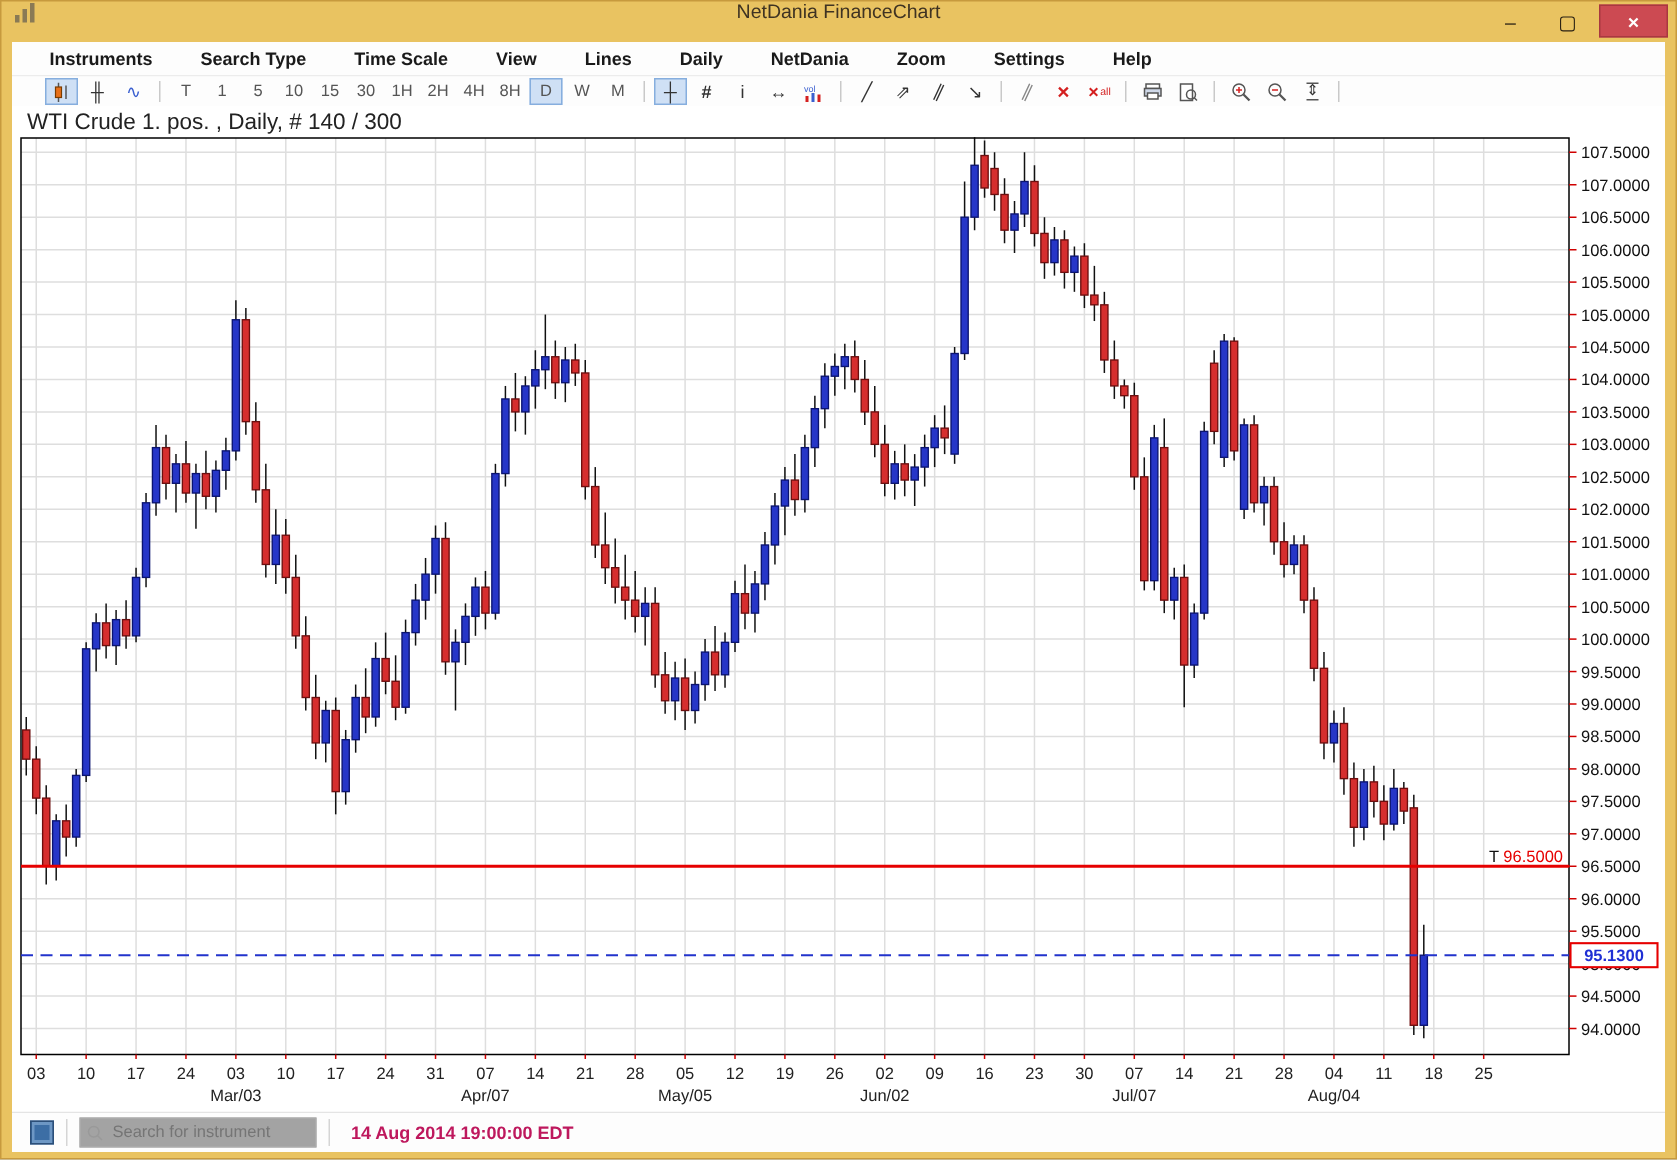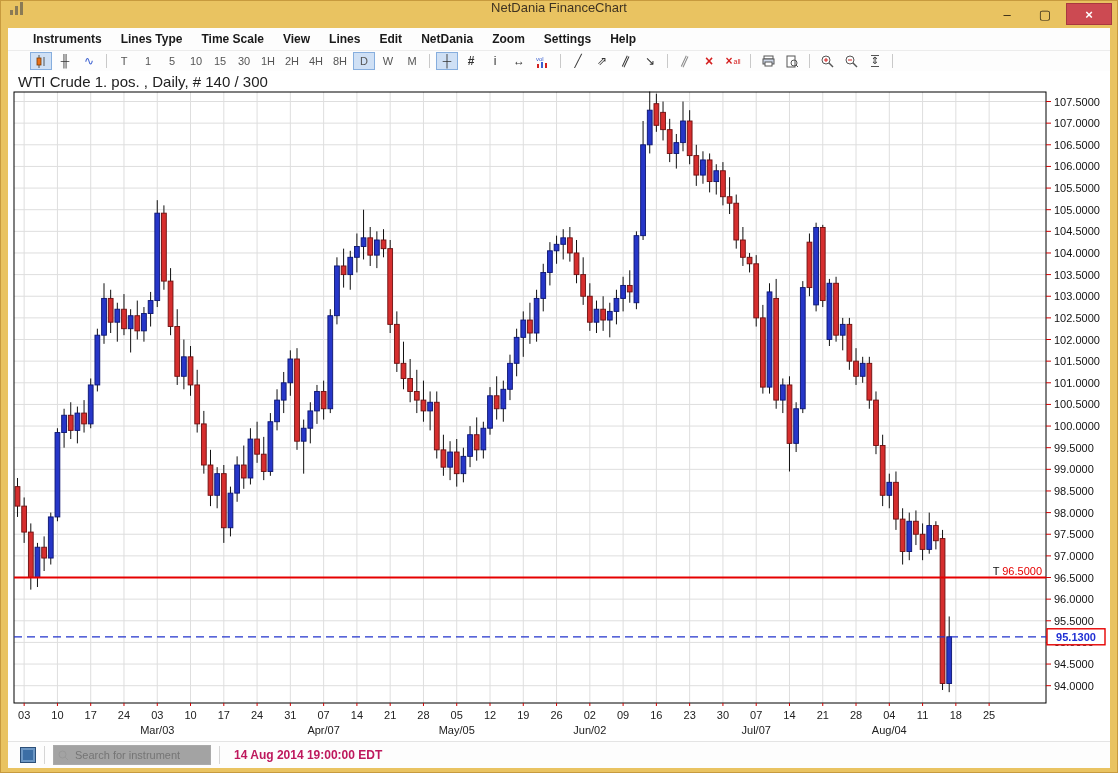--- a/index.html
+++ b/index.html
@@ -10,21 +10,21 @@
   .titlebar{position:absolute;left:0;top:0;width:1118px;height:28px;display:flex;align-items:flex-start;}
   .titlebar-logo{margin-left:8px;width:18px;height:16px;display:inline-block;}
   .title-text{position:absolute;left:0;right:0;text-align:center;font-size:13px;color:#3f3322;font-weight:normal;}
   .win-controls{position:absolute;right:6px;top:2px;display:flex;align-items:center;gap:4px;height:24px;}
   .win-btn{width:34px;height:20px;display:flex;align-items:center;justify-content:center;
            font-size:13px;color:#2a2113;cursor:default;}
   .win-btn.close{width:44px;background:#cc4a52;border:1px solid #a83840;color:#fff;font-weight:bold;}
   
   .content{position:absolute;left:8px;top:28px;width:1102px;height:738px;background:#ffffff;}
   
-  .menubar{height:22px;display:flex;align-items:center;padding-left:25px;gap:19px;
+  .menubar{height:22px;display:flex;align-items:center;padding-left:25px;gap:32px;
            background:#fdfdfd;border-bottom:1px solid #ececec;}
   .menu-item{font-size:12px;font-weight:bold;color:#1a1a1a;cursor:default;}
   
   .toolbar{height:20px;display:flex;align-items:center;padding-left:22px;gap:2px;background:#fdfdfd;}
   .tbtn{min-width:16px;height:16px;padding:0 2px;display:flex;align-items:center;justify-content:center;
         font-size:11px;color:#555;border:1px solid transparent;cursor:default;line-height:1;}
   .tbtn.sel{background:#cfe0f5;border:1px solid #86aede;}
   .tsep{width:1px;height:14px;background:#c9c9c9;margin:0 4px;}
   .glyph{font-size:12px;color:#333;}
   .glyph.blue{color:#3a5fd0;}
@@ -66,25 +66,25 @@
       <span class="win-btn">–</span>
       <span class="win-btn">▢</span>
       <span class="win-btn close">×</span>
     </div>
   </div>
 
   <div class="content">
 
     <div class="menubar" id="menu-bar">
         <span class="menu-item">Instruments</span>
-        <span class="menu-item">Lines Type</span>
+        <span class="menu-item">Search Type</span>
         <span class="menu-item">Time Scale</span>
         <span class="menu-item">View</span>
         <span class="menu-item">Lines</span>
-        <span class="menu-item">Edit</span>
+        <span class="menu-item">Daily</span>
         <span class="menu-item">NetDania</span>
         <span class="menu-item">Zoom</span>
         <span class="menu-item">Settings</span>
         <span class="menu-item">Help</span>
       </div>
 
     <div class="toolbar">
       <span class="tbtn sel">
         <svg width="12" height="13">
             <line x1="4" y1="0" x2="4" y2="13" stroke="#555" stroke-width="1"></line>

